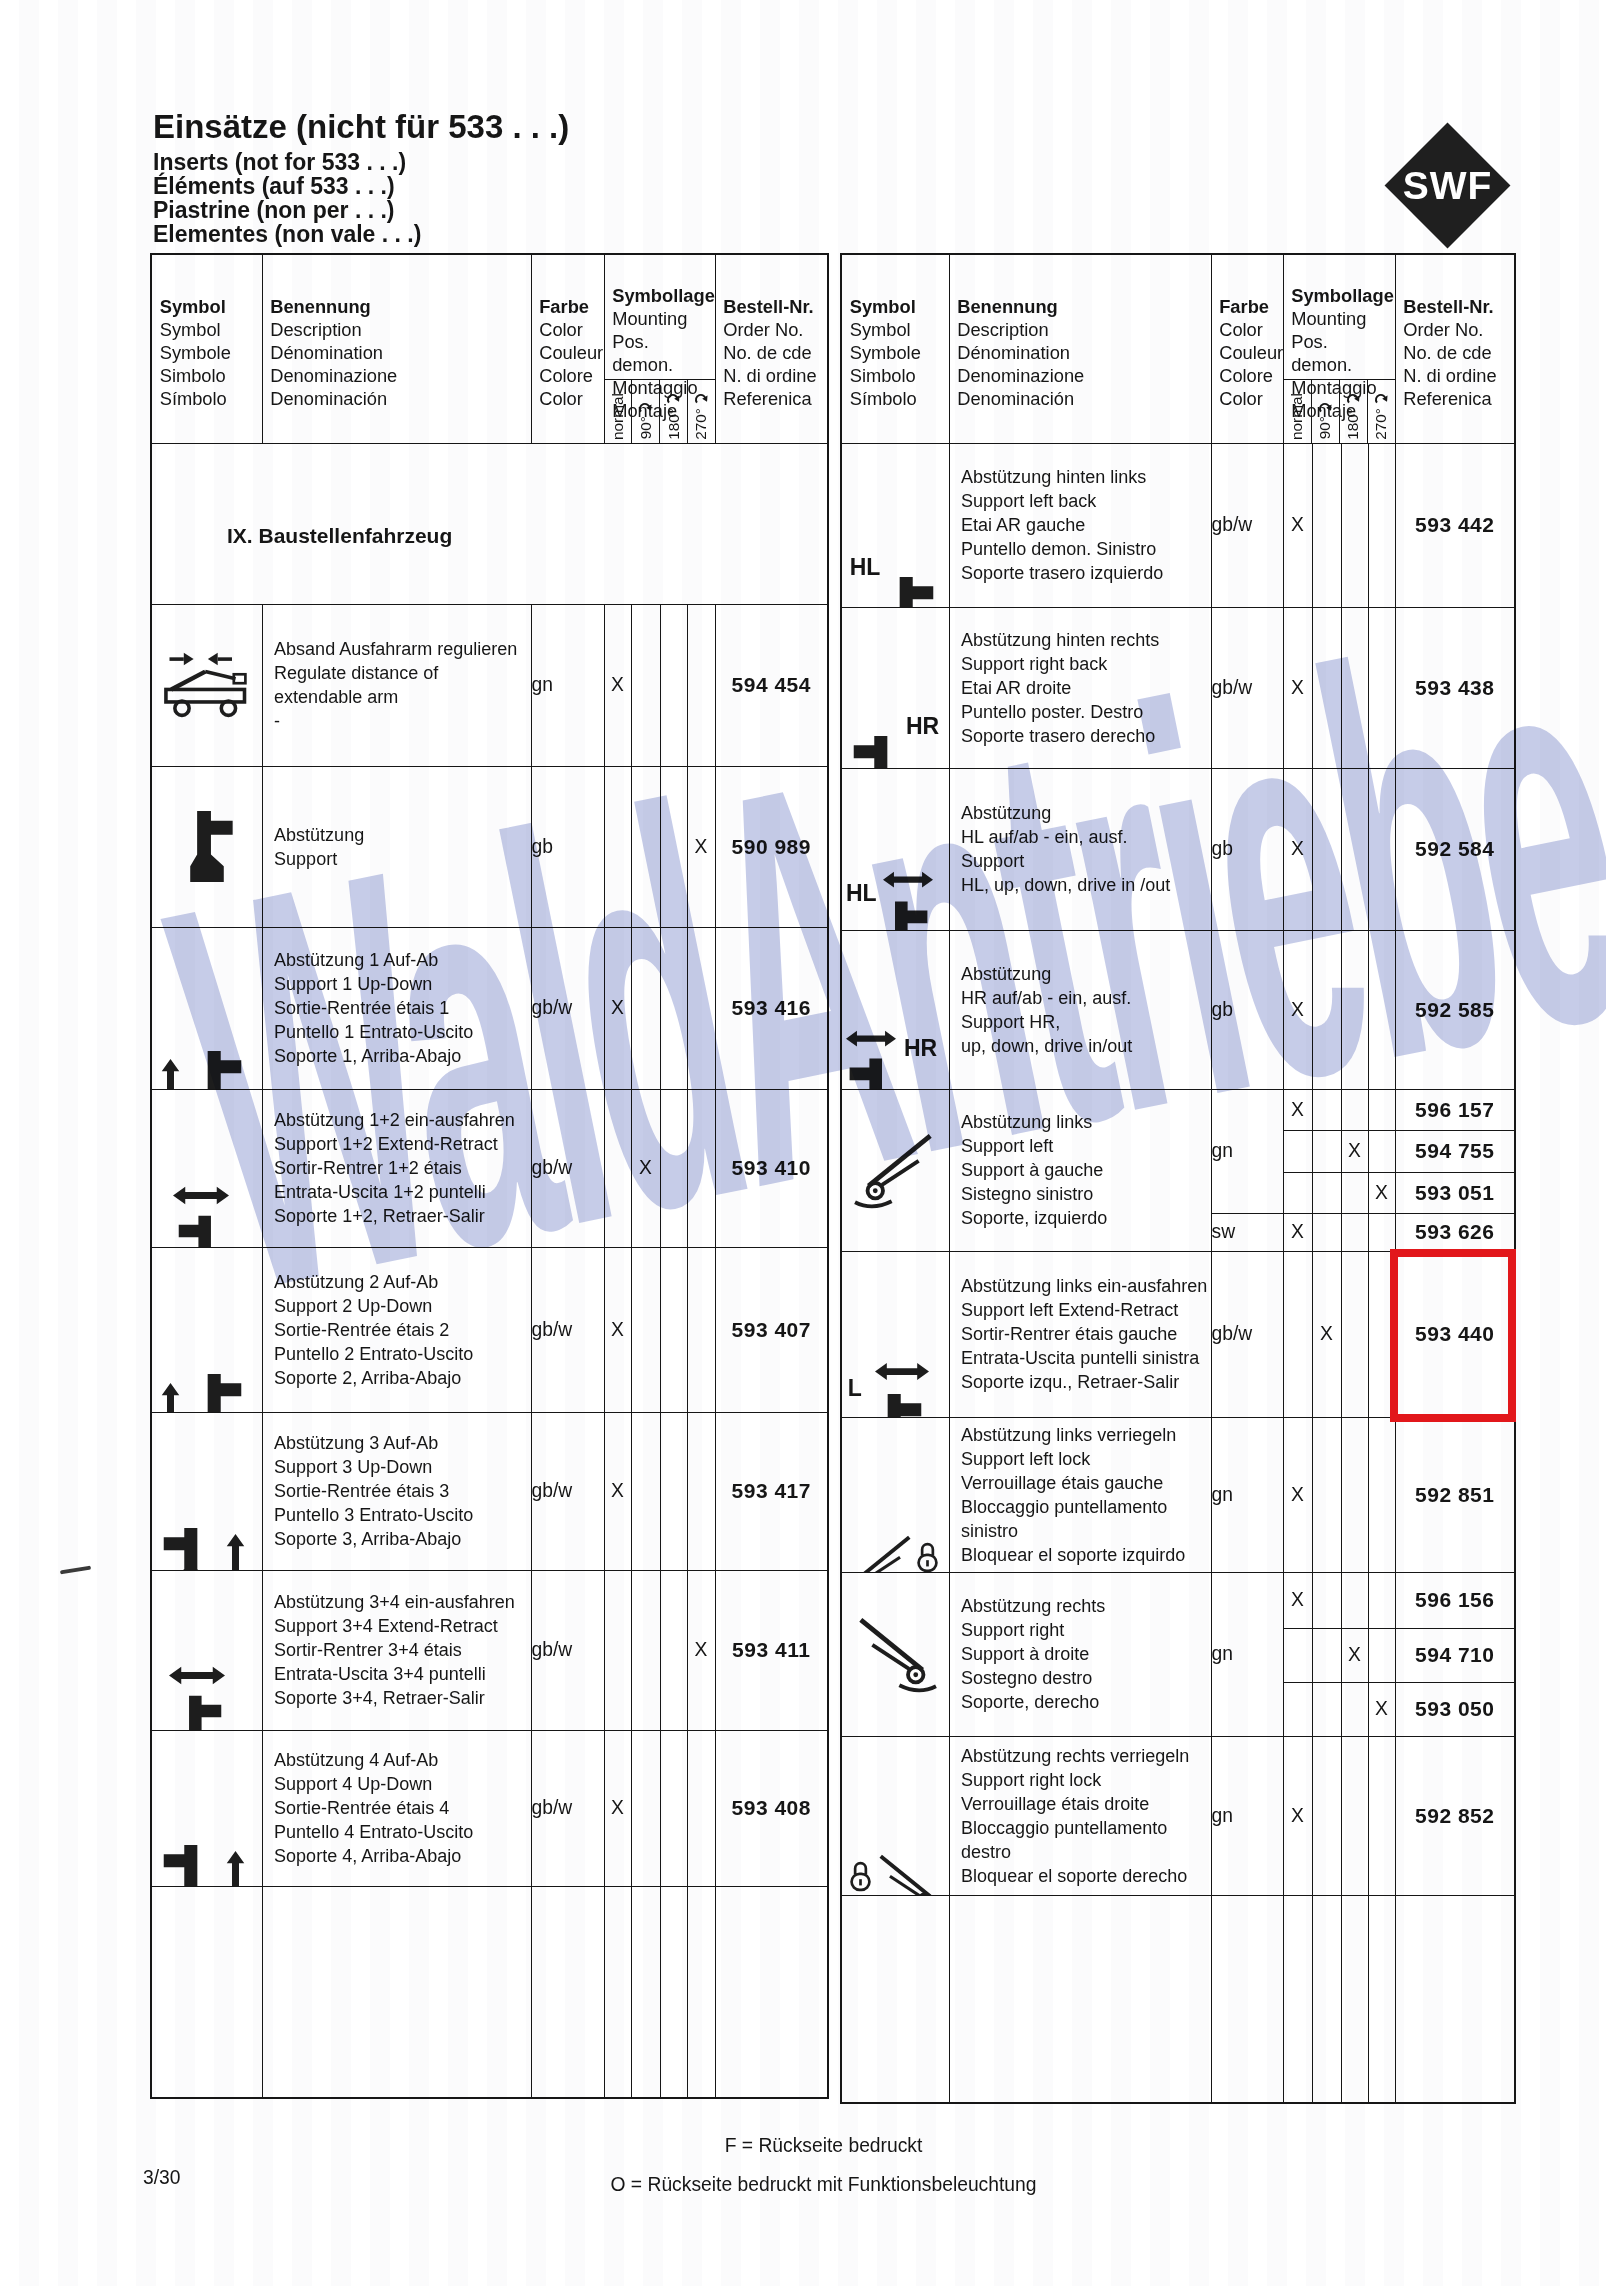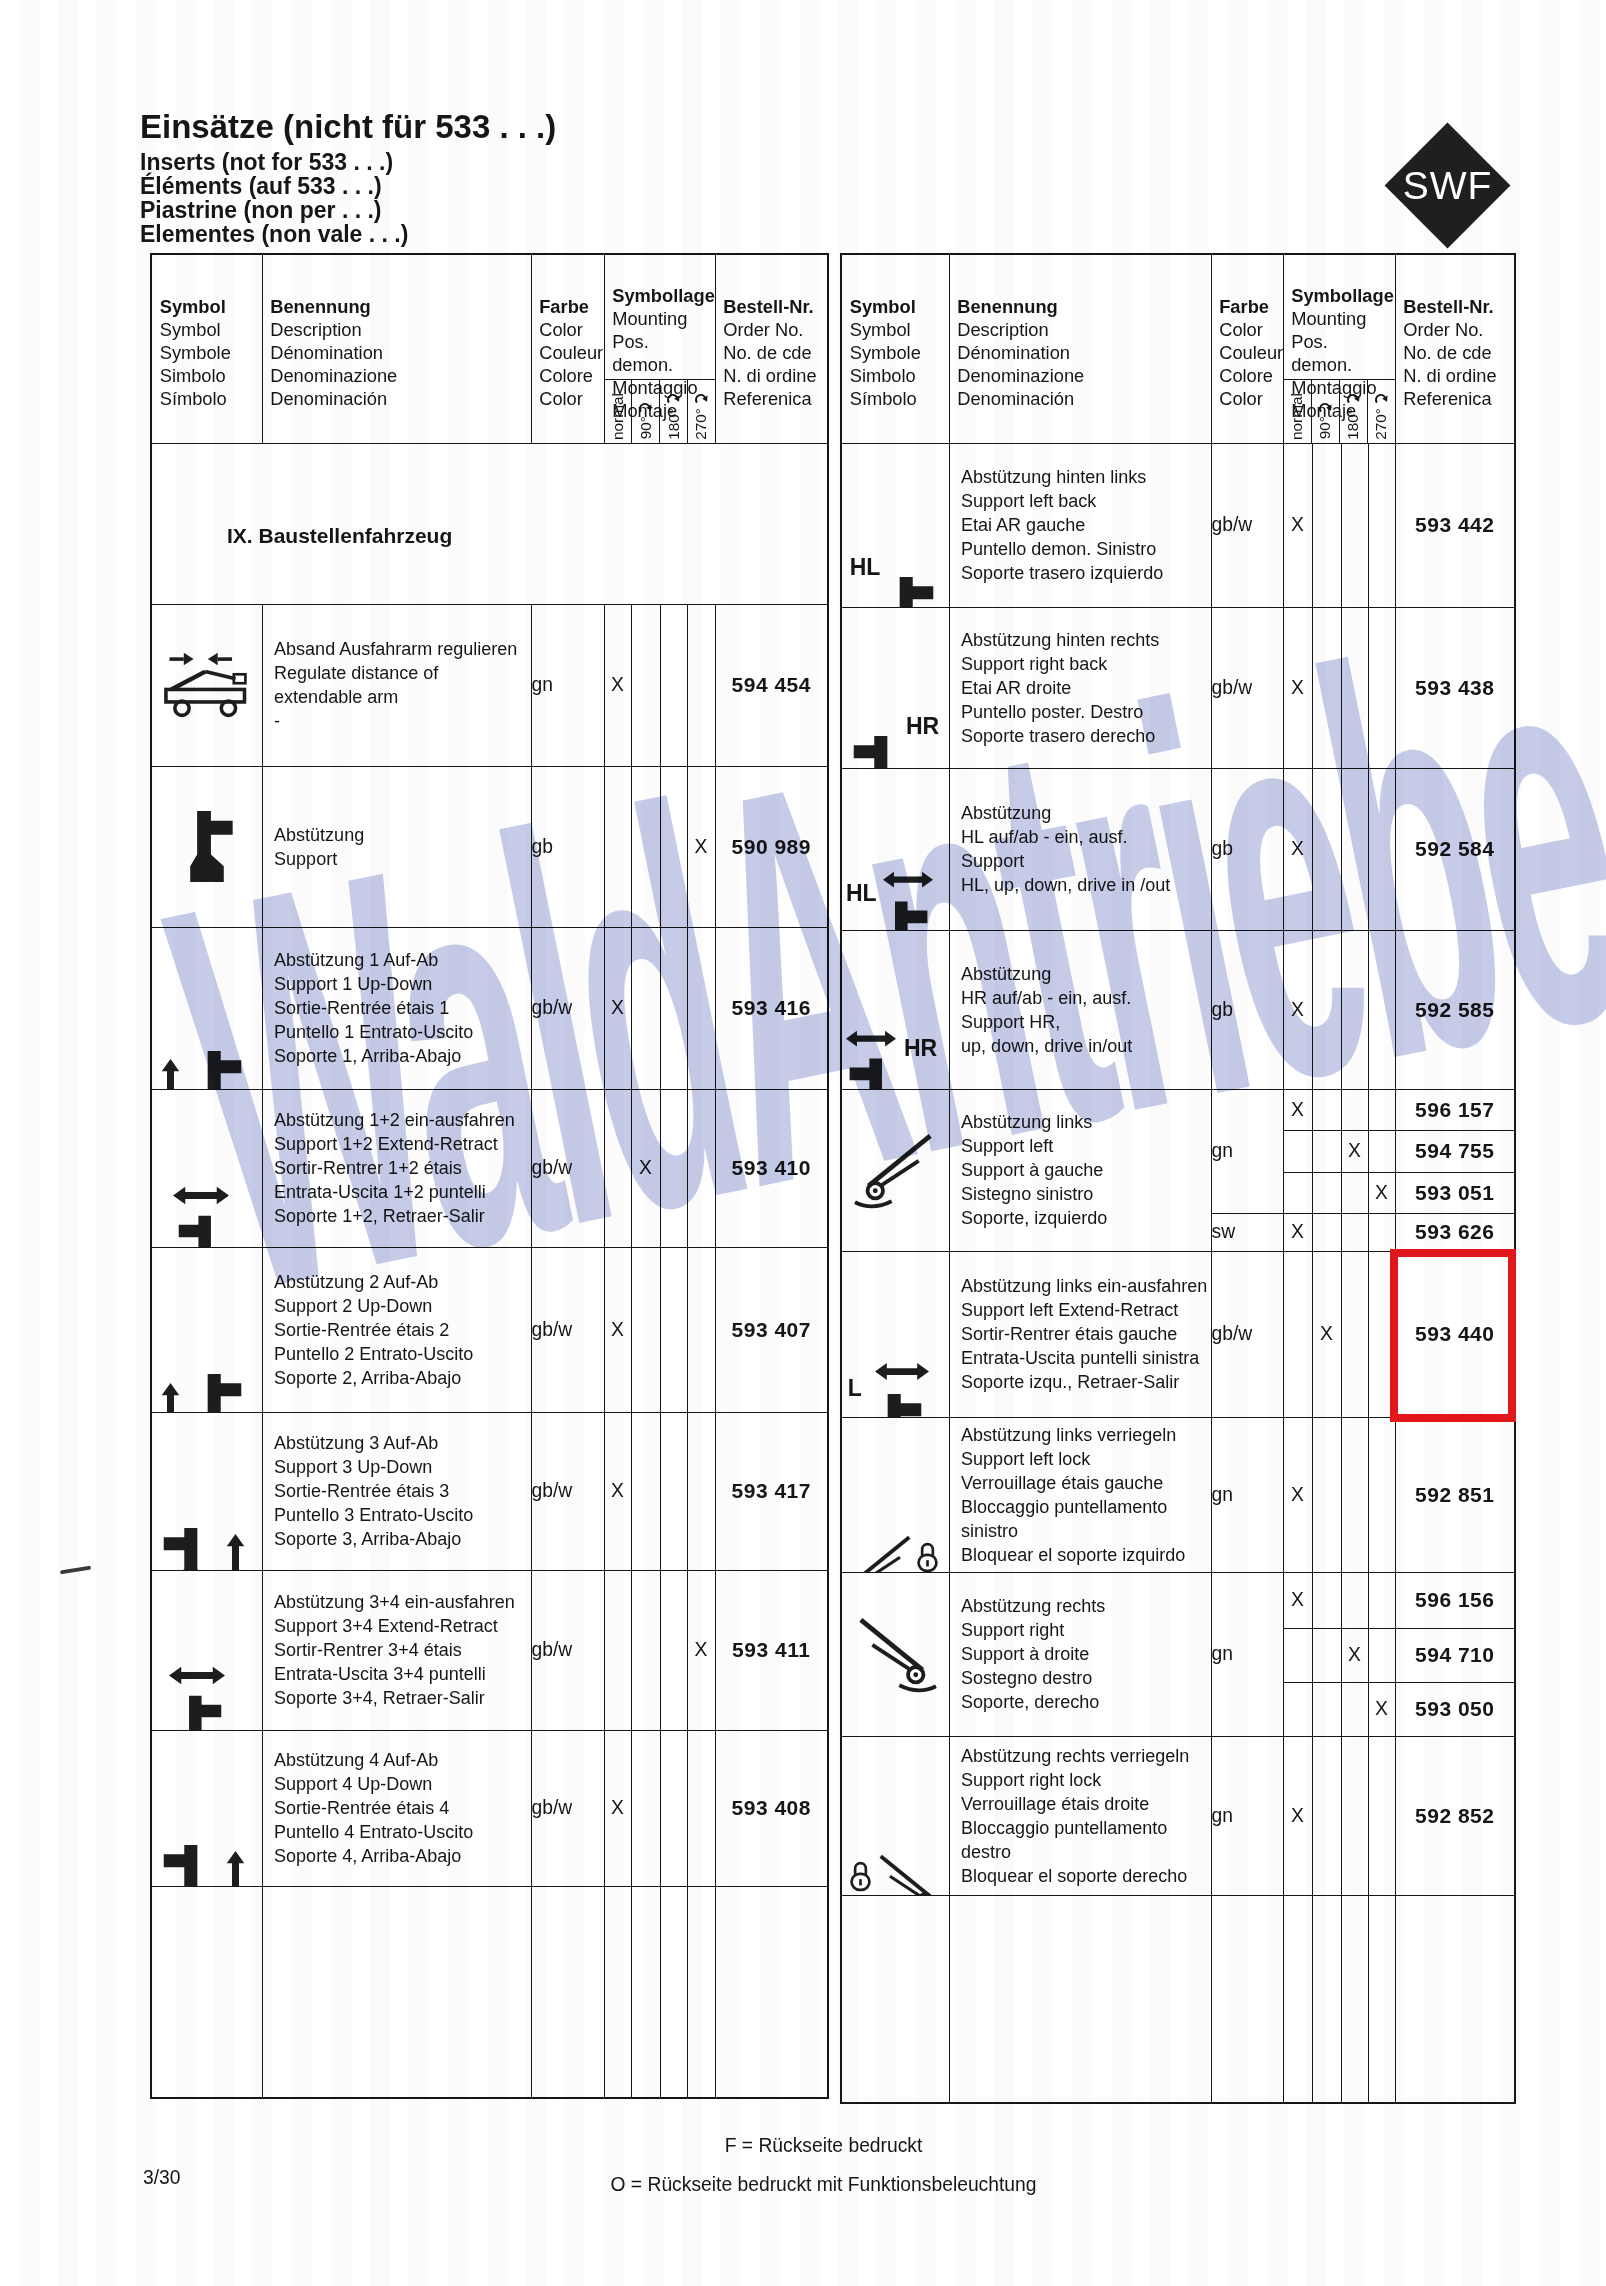--- a/index.html
+++ b/index.html
@@ -2,30 +2,30 @@
 <html><head>
 <meta charset="utf-8">
 <style>
   html,body{margin:0;padding:0;}
   body{width:1607px;height:2286px;position:relative;background:#ffffff;
        font-family:"Liberation Sans", sans-serif;color:#161616;}
   .page{position:absolute;inset:0;overflow:hidden;
         background:repeating-linear-gradient(90deg,#ffffff 0 19.3px,#fbfbfc 19.3px 39px);}
 
   
-  .titleblock{position:absolute;left:140px;top:108px;}
+  .titleblock{position:absolute;left:153px;top:108px;}
   .title{font-size:33px;font-weight:700;letter-spacing:0;}
   .subtitle{font-size:23px;font-weight:700;line-height:24px;margin-top:3.9px;}
 
   
   .logo{position:absolute;left:1384px;top:122px;width:127px;height:127px;}
   .logo .diamond{position:absolute;left:19.3px;top:19.3px;width:89px;height:89px;
                  background:#1f1f1f;transform:rotate(45deg);}
   .logo .txt{position:absolute;inset:0;display:flex;align-items:center;justify-content:center;
-             color:#fff;font-weight:400;font-size:39px;letter-spacing:1px;}
+             color:#fff;font-weight:700;font-size:39px;letter-spacing:1px;}
 
   
   table.cat{position:absolute;border-collapse:collapse;table-layout:fixed;background:transparent;border-radius:18px;}
   table.cat{border:2.9px solid #161616;}
   table.cat td{border:1.9px solid #161616;padding:0;vertical-align:middle;overflow:hidden;}
   #table-left{left:150px;top:253px;width:678px;}
   #table-right{left:840px;top:253px;width:674px;}
 
   td.hdr{vertical-align:top;}
   .hdr-lines{padding:7.7px 5.8px 0 7.7px;font-size:18.3px;line-height:23px;}

